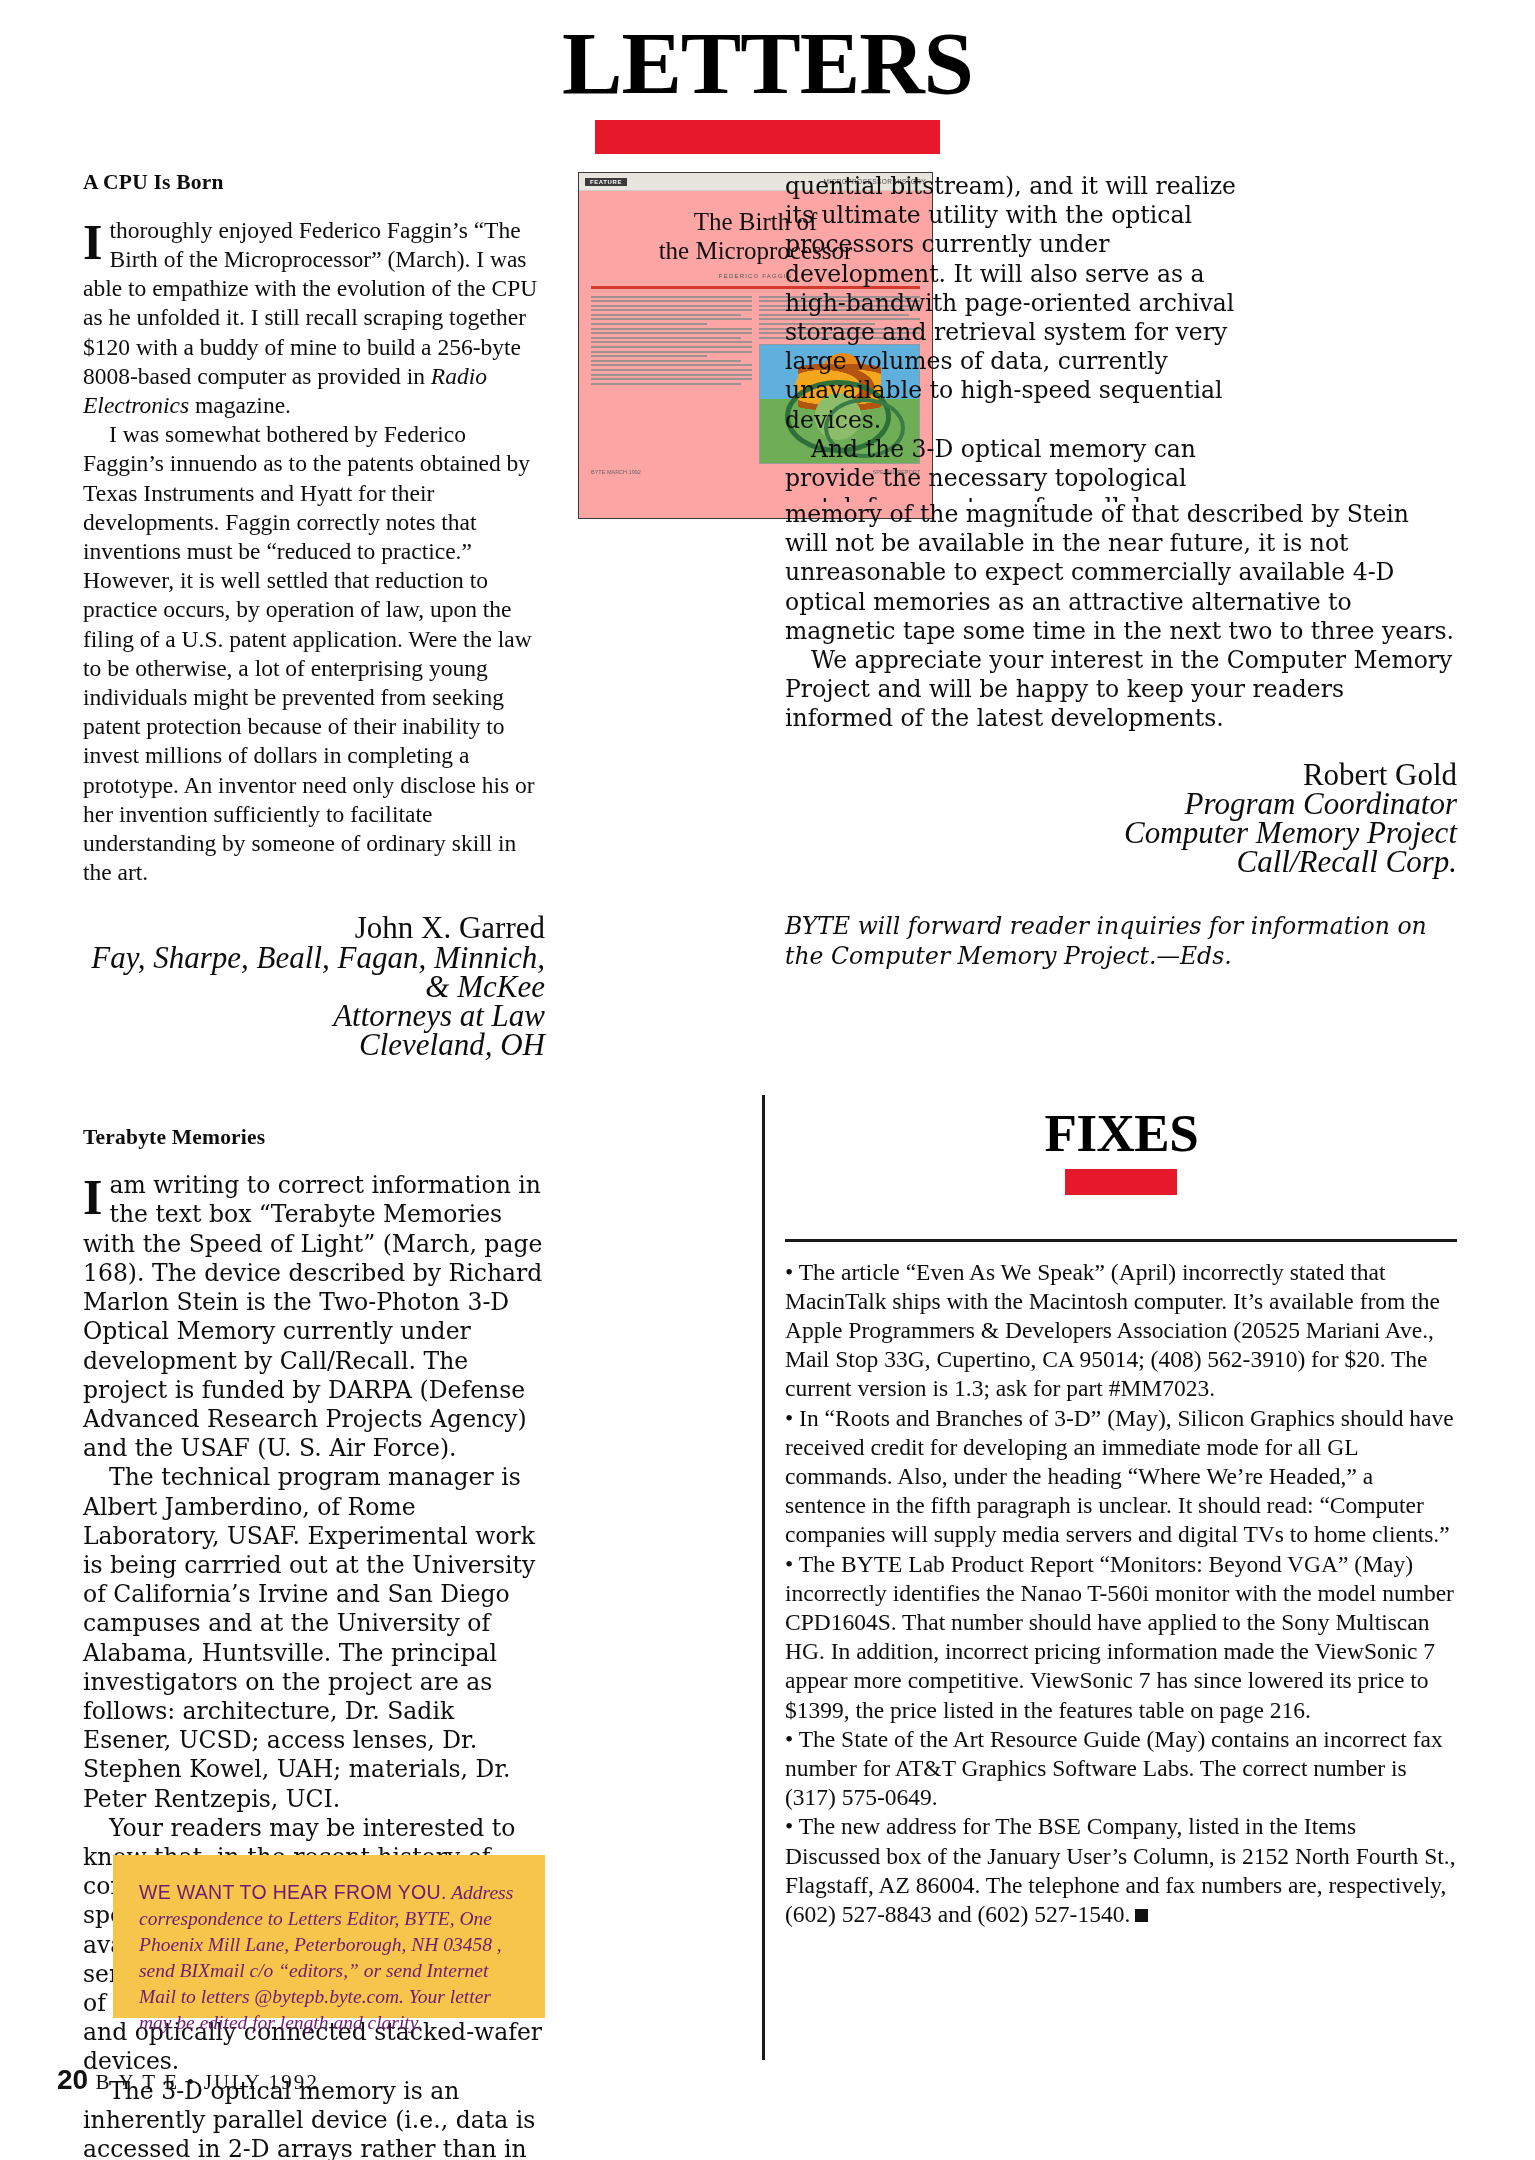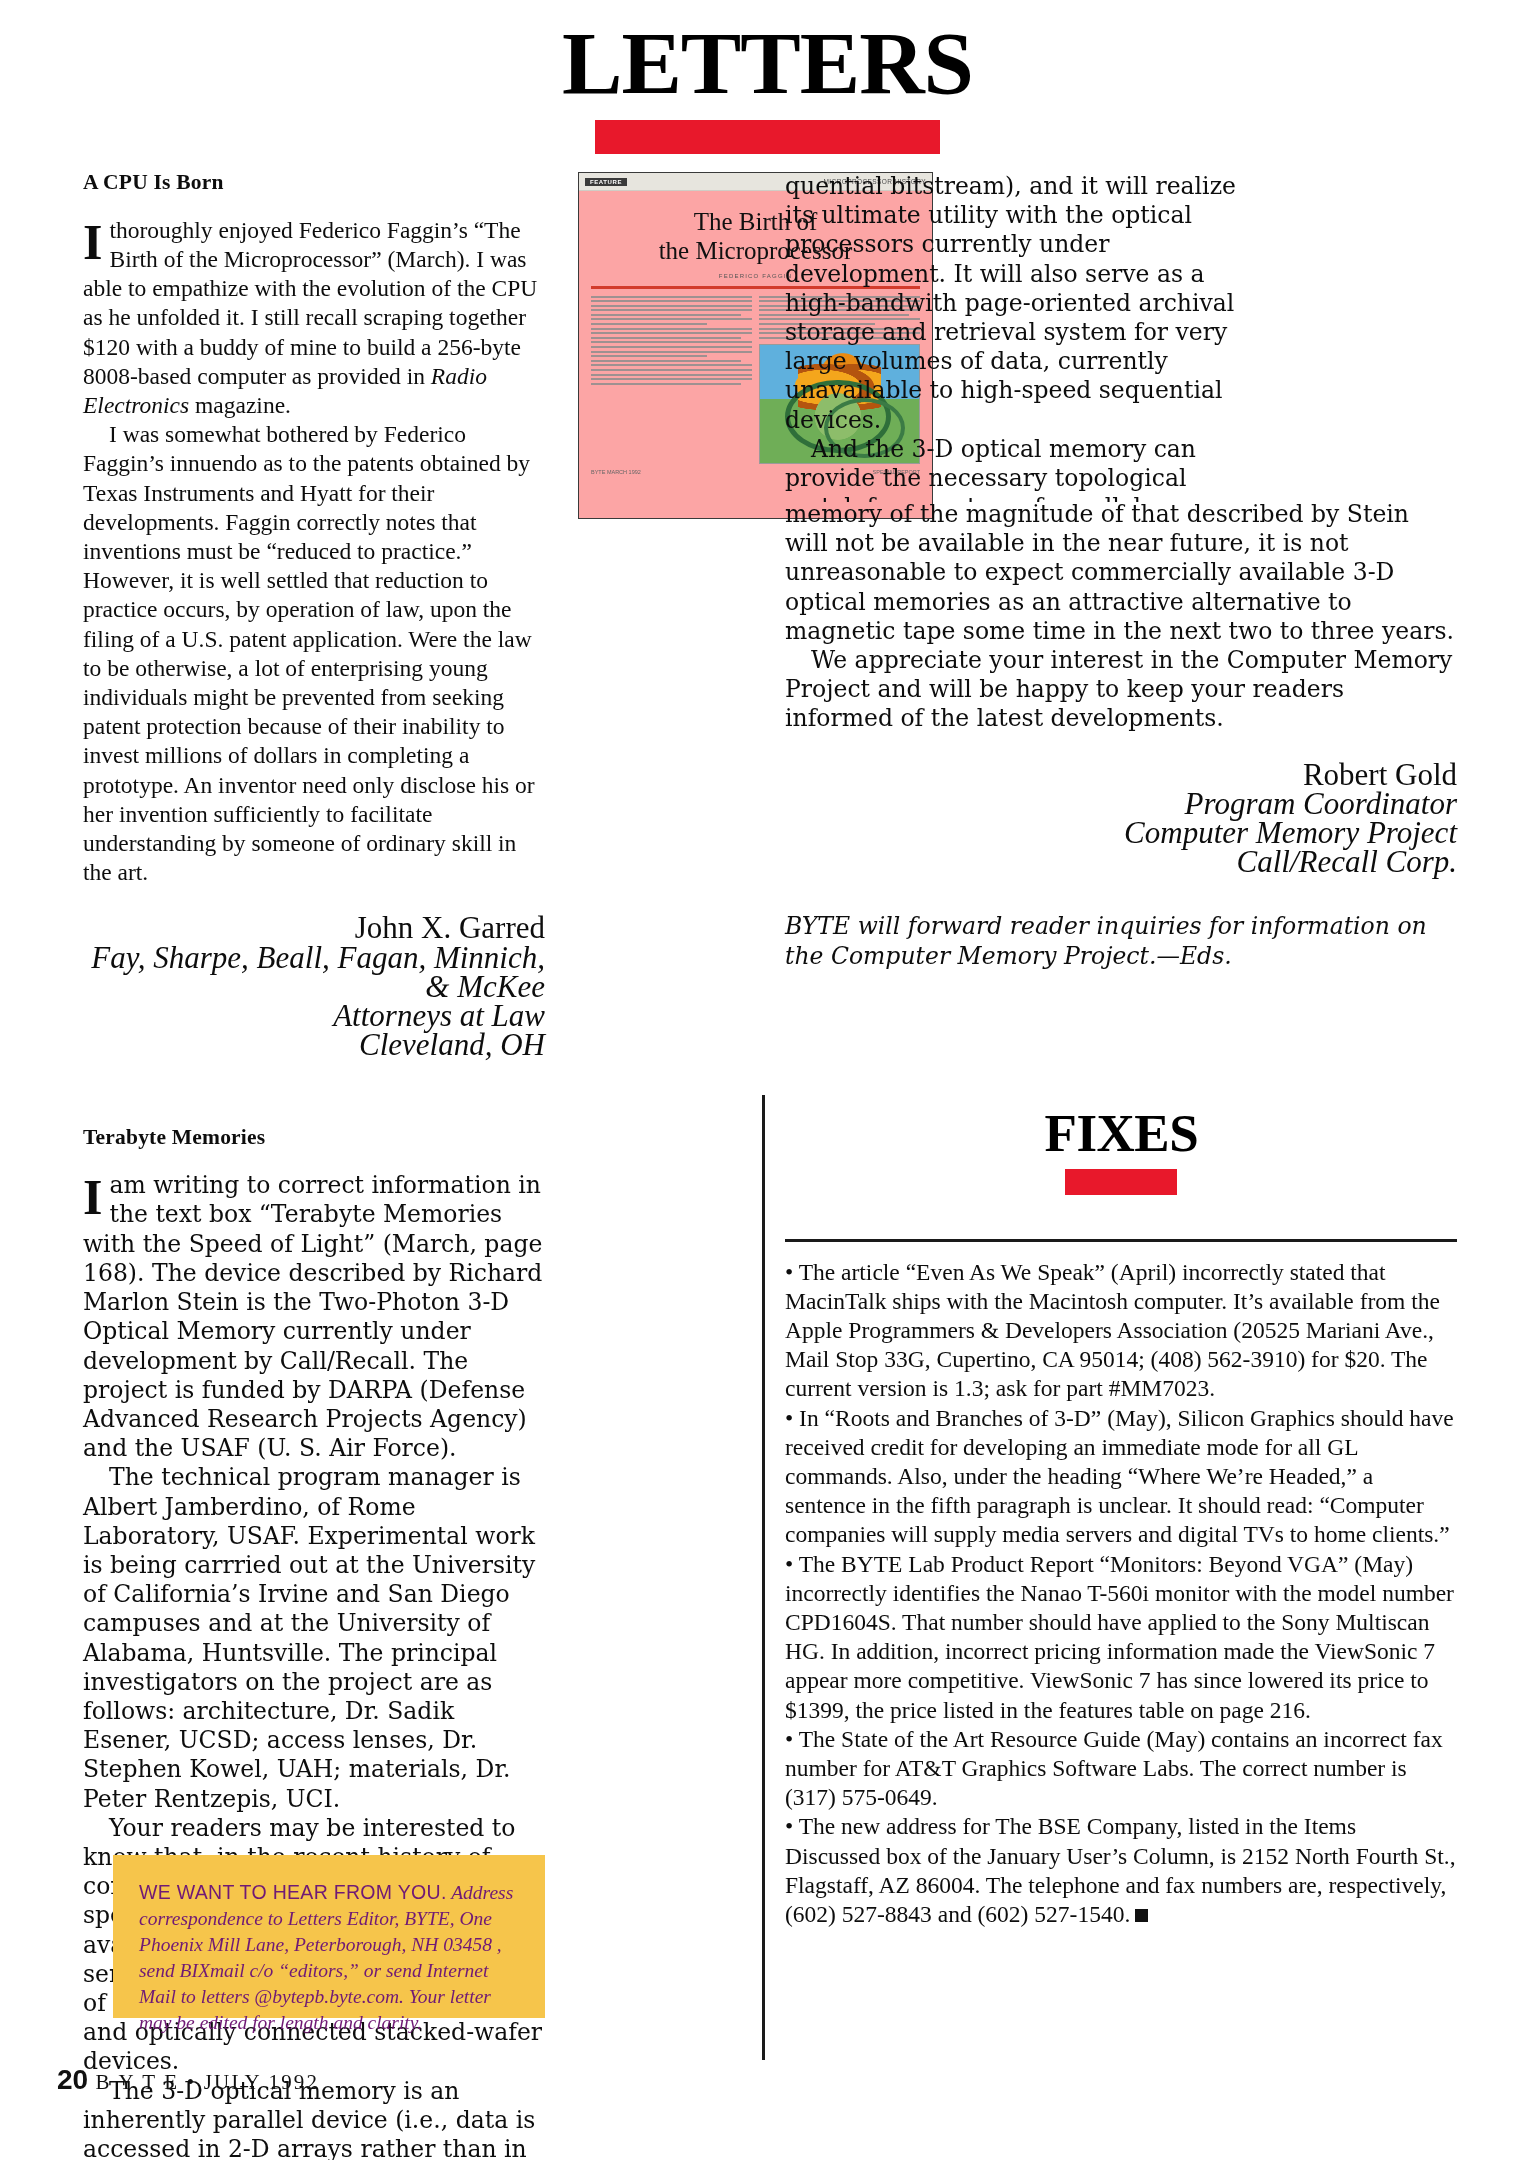--- a/index.html
+++ b/index.html
@@ -254,21 +254,21 @@
     <p class="body serif2 indent">Your readers may be interested to know that, in the recent history of computer development, processor speed has far outpaced access to available memory and has created a serious bottleneck in the development of both large-scale parallel sequential and optically connected stacked-wafer devices.</p>
     <p class="body serif2 indent">The 3-D optical memory is an inherently parallel device (i.e., data is accessed in 2-D arrays rather than in a sequential bitstream), and it will realize its ultimate utility with the optical processors currently under development. It will also serve as a high-bandwith page-oriented archival storage and retrieval system for very large volumes of data, currently unavailable to high-speed sequential devices.</p>
   </div>
 
   <div class="col-right" style="top:172px; height:330px; overflow:hidden">
     <p class="body serif2">quential bitstream), and it will realize its ultimate utility with the optical processors currently under development. It will also serve as a high-bandwith page-oriented archival storage and retrieval system for very large volumes of data, currently unavailable to high-speed sequential devices.</p>
     <p class="body serif2 indent">And the 3-D optical memory can provide the necessary topological match for a system of parallel sequential processors, which demand simultaneous access to large memory caches, without the need for redundant memory devices. While a</p>
   </div>
 
   <div class="wide-para" style="top:500px; width:672px; left:785px">
-    <p class="body serif2">memory of the magnitude of that described by Stein will not be available in the near future, it is not unreasonable to expect commercially available 3-D optical memories as an attractive alternative to magnetic tape some time in the next two to three years.</p>
+    <p class="body serif2">memory of the magnitude of that described by Stein will not be available in the near future, it is not unreasonable to expect commercially available 4-D optical memories as an attractive alternative to magnetic tape some time in the next two to three years.</p>
     <p class="body serif2 indent">We appreciate your interest in the Computer Memory Project and will be happy to keep your readers informed of the latest developments.</p>
 
     <div style="margin-top:26px">
       <p class="sig">Robert Gold</p>
       <p class="sig it">Program Coordinator</p>
       <p class="sig it">Computer Memory Project</p>
       <p class="sig it">Call/Recall Corp.</p>
     </div>
 
     <p class="body serif2 it" style="font-style:italic; margin-top:36px">BYTE will forward reader inquiries for information on the Computer Memory Project.—Eds.</p>

